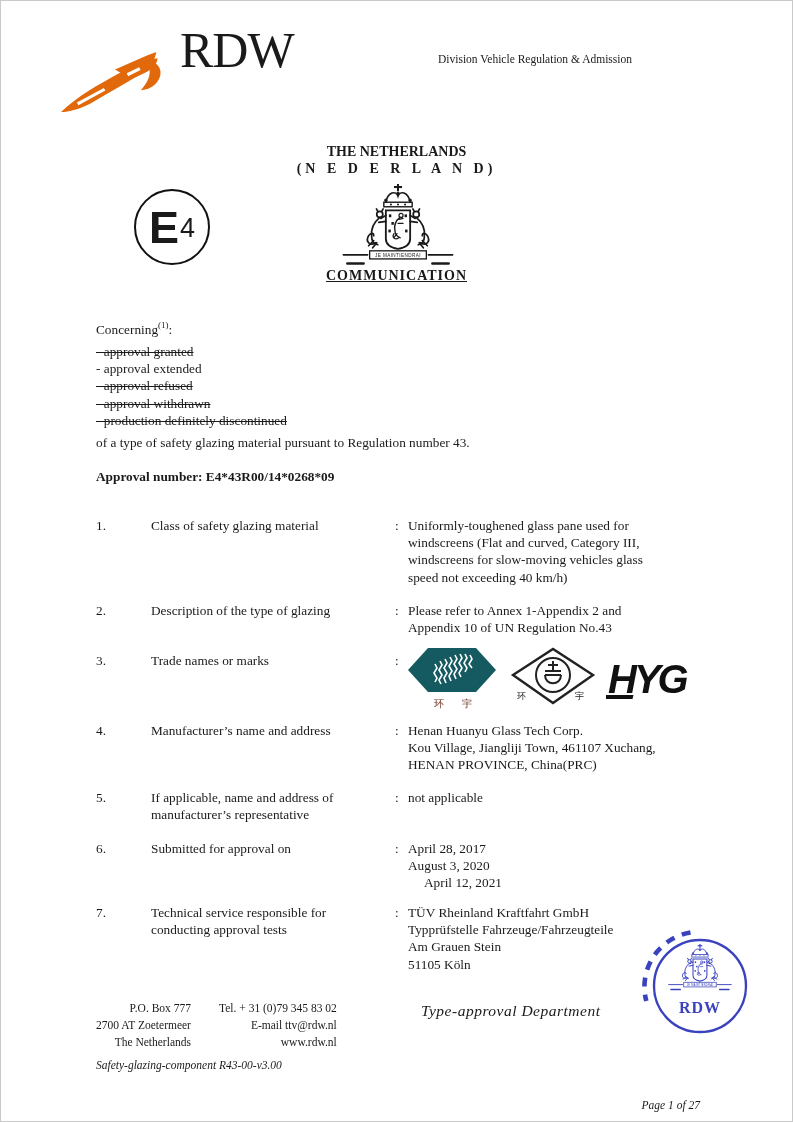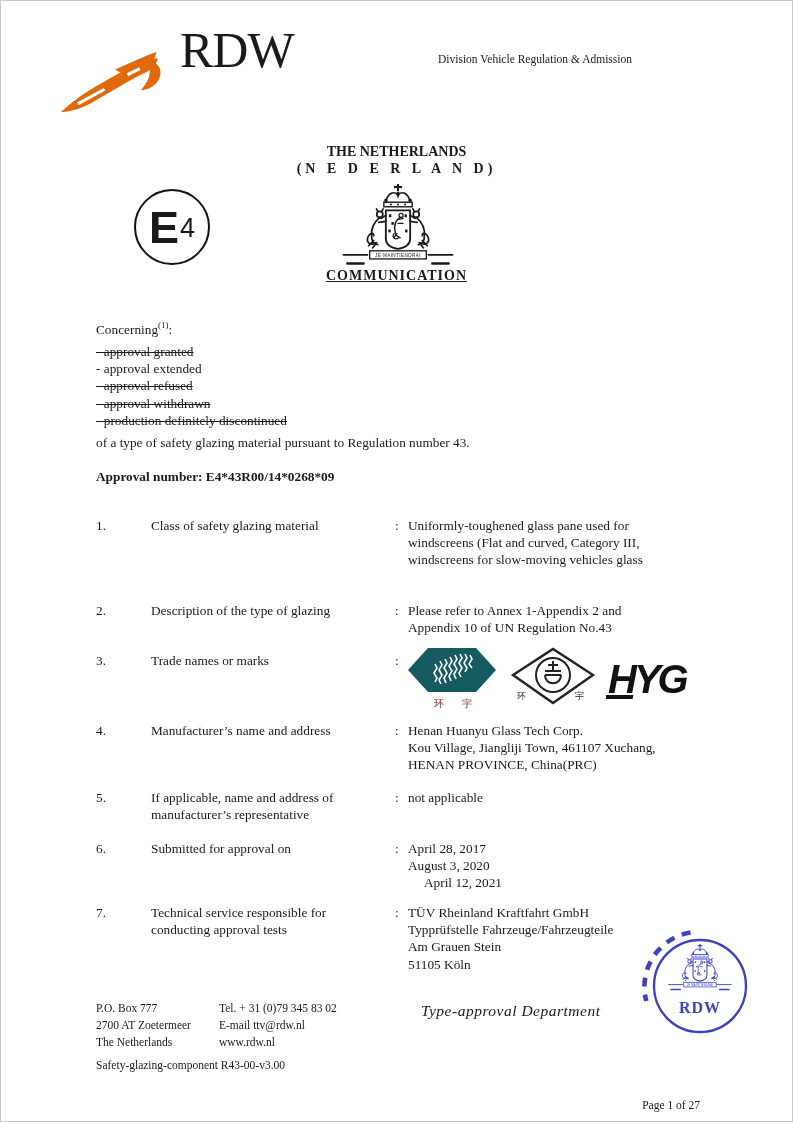--- a/index.html
+++ b/index.html
@@ -3,23 +3,23 @@
 <meta charset="utf-8">
 <style>
   html,body{margin:0;padding:0;background:#888;}
   .page{
     position:relative; width:793px; height:1122px; background:#fff;
     margin:0 auto; overflow:hidden; border:1px solid #c9c9c9; box-sizing:border-box;
     font-family:"Liberation Serif", serif; color:#1a1a1a;
   }
   .abs{position:absolute;}
   .body-text{font-size:13.3px; line-height:17.2px; white-space:nowrap;}
-  .small-text{font-size:11.5px; line-height:17px; white-space:nowrap;}
+  .small-text{font-size:11.5px; line-height:17px; white-space:nowrap;text-align:right;}
   .bold{font-weight:bold;}
-  .italic{}
+  .italic{font-style:italic;}
   .center{left:0; width:100%; text-align:center;}
   .strike{text-decoration:line-through; text-decoration-thickness:1.2px;text-align:center;}
   .uline{margin-left:16px;}
   .rdw-title{font-size:50px; letter-spacing:-1px; line-height:1;}
   .heading{font-size:14px; font-weight:bold;}
   .spread{letter-spacing:4px;}
   .comm{letter-spacing:1px;}
   .emark{
     width:72px; height:72px; border:2.6px solid #111; border-radius:50%;
     display:flex; align-items:center; justify-content:center;
@@ -143,20 +143,21 @@
   <div class="abs body-text bold" style="left:95px; top:467px;">Approval number: E4*43R00/14*0268*09</div>
 
   <div class="row body-text" style="top:516px;">
     <span class="col-no">1.</span>
     <span class="col-label">Class of safety glazing material</span>
     <span class="col-colon">:</span>
     <div class="col-value">
       <div>Uniformly-toughened glass pane used for</div>
       <div>windscreens (Flat and curved, Category III,</div>
       <div>windscreens for slow-moving vehicles glass</div>
+      <div>speed not exceeding 40 km/h)</div>
     </div>
   </div>
 
   <div class="row body-text" style="top:601px;">
     <span class="col-no">2.</span>
     <span class="col-label">Description of the type of glazing</span>
     <span class="col-colon">:</span>
     <div class="col-value">
       <div>Please refer to Annex 1-Appendix 2 and</div>
       <div>Appendix 10 of UN Regulation No.43</div>

